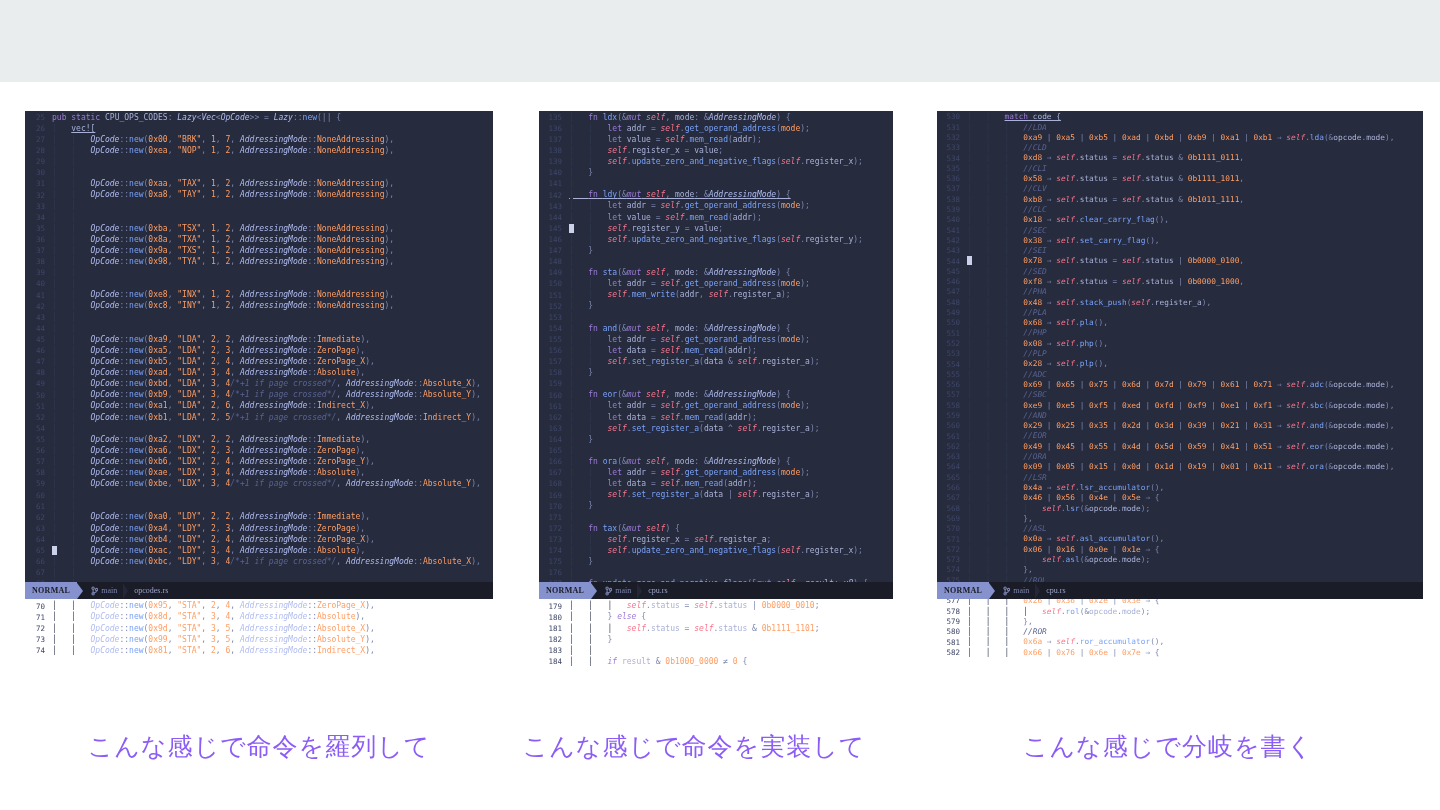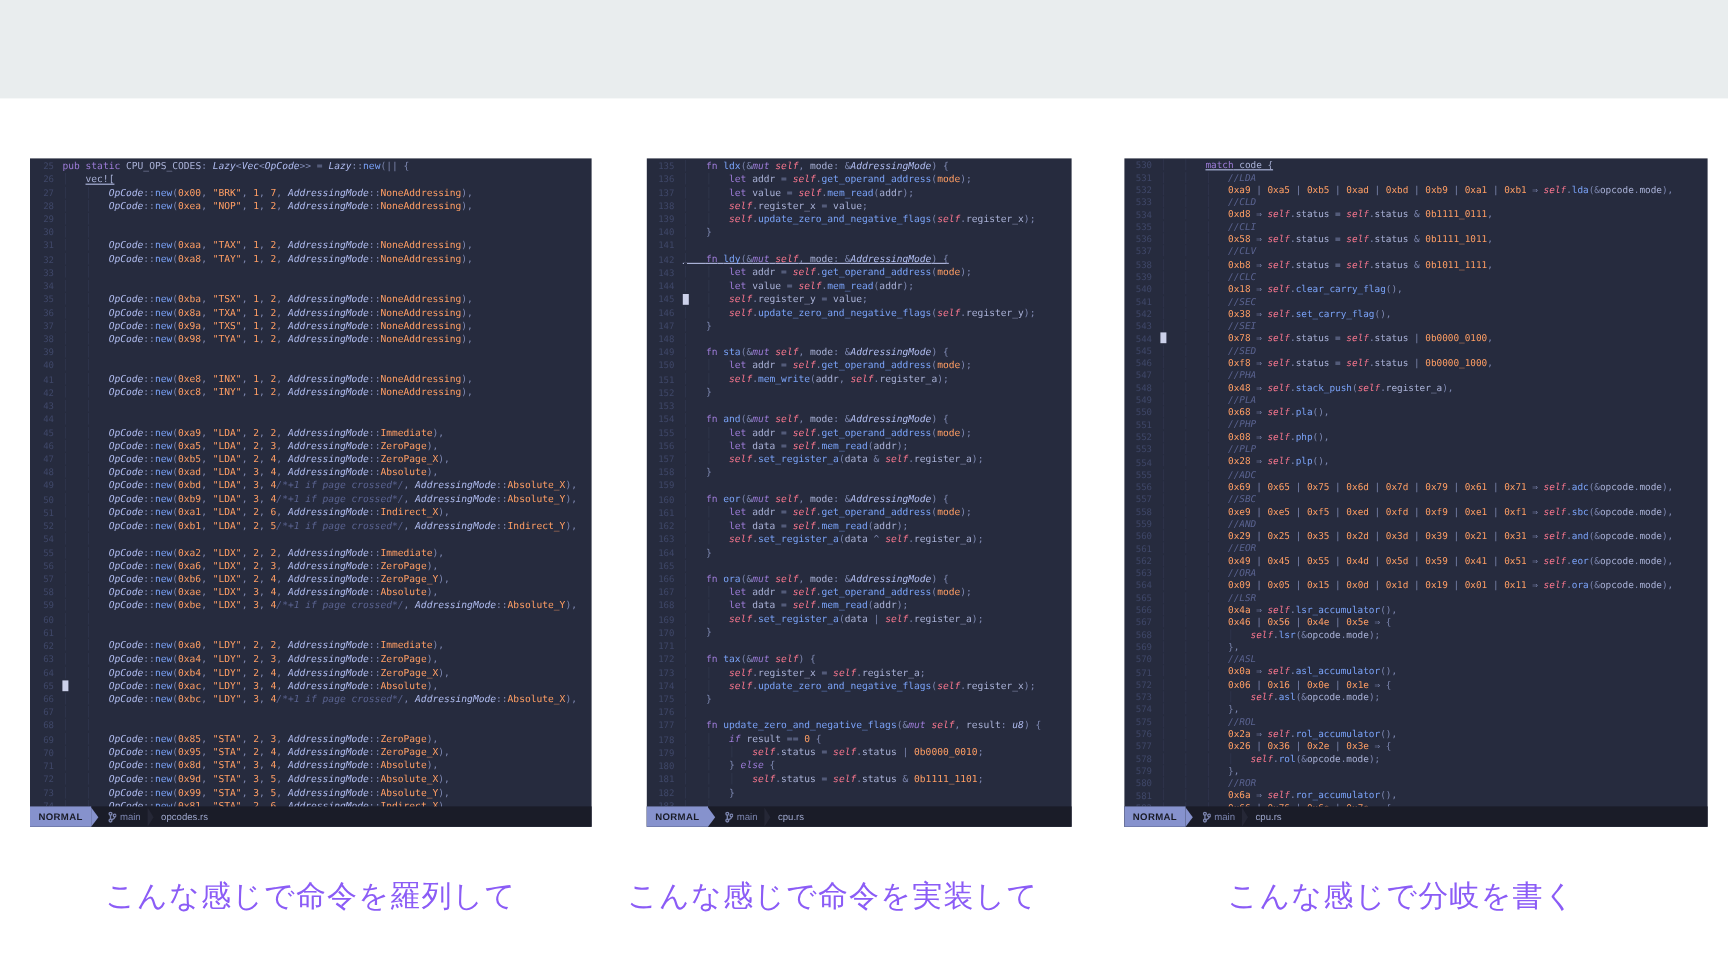--- a/index.html
+++ b/index.html
@@ -1,20 +1,20 @@
 <!DOCTYPE html>
 <html><head>
 <meta charset="utf-8">
 <style>
   html,body{margin:0;padding:0}
   body{width:1440px;height:810px;background:#ffffff;position:relative;overflow:hidden;
        font-family:"Liberation Sans",sans-serif}
   .topband{position:absolute;left:0;top:0;width:1440px;height:82px;background:#e9edee}
 
-  .win{position:absolute;top:132px;height:557px;background:#262b3e}
+  .win{position:absolute;top:111px;height:488px;background:#262b3e}
   #p0{left:25px;width:468px}
   #p1{left:539px;width:354px}
   #p2{left:937px;width:486px}
 
   .code{position:absolute;top:0;left:0;right:0;height:556px;overflow:hidden;padding-top:1px}
   .cl{height:11.12px;display:flex;align-items:center;font:8px/1 "DejaVu Sans Mono",monospace}
   .win.r .cl{height:10.3px;font-size:7.8px}
   .ln{flex:0 0 20px;text-align:right;padding-right:7px;color:#3f4768;font-size:7.5px}
   .win.m .ln,.win.r .ln{flex-basis:23px}
   .lt{white-space:pre}
@@ -27,21 +27,21 @@
   .tk-s{color:#ff9e64}
   .tk-sf{color:#f7768e;font-style:italic}
   .tk-v{color:#a9b1d6}
   .tk-p{color:#7d87b0}
   .tk-c{color:#5a6390;font-style:italic}
   .tk-g{color:#31374f}
   .tk-u{text-decoration:underline;text-decoration-color:#a9b1d6;text-underline-offset:1px}
   .tk-cb{background:#ccd1ea;color:transparent}
 
   .status{position:absolute;left:0;right:0;bottom:0;height:17px;background:#1a1c28;
-          display:flex;align-items:center;font-family:Liberation Sans, sans-serif}
+          display:flex;align-items:center;font-family:Liberation Serif, serif}
   .chip{height:17px;display:flex;align-items:center;background:#8692cd;color:#191b26;
         font-size:8px;font-weight:bold;padding:0 7px;letter-spacing:.3px}
   .chip-arrow{width:0;height:0;border-top:8.5px solid transparent;border-bottom:8.5px solid transparent;
         border-left:6px solid #8692cd}
   .branch{display:flex;align-items:flex-start;gap:3px;margin-left:8px;color:#7b84ae;font-size:8px}
   .bicon svg{display:block}
   .sep{width:0;height:0;border-top:8.5px solid transparent;border-bottom:8.5px solid transparent;
         border-left:5px solid #252736;margin-left:6px}
   .fname{margin-left:6px;color:#9ba4c9;font-size:8px}
 

